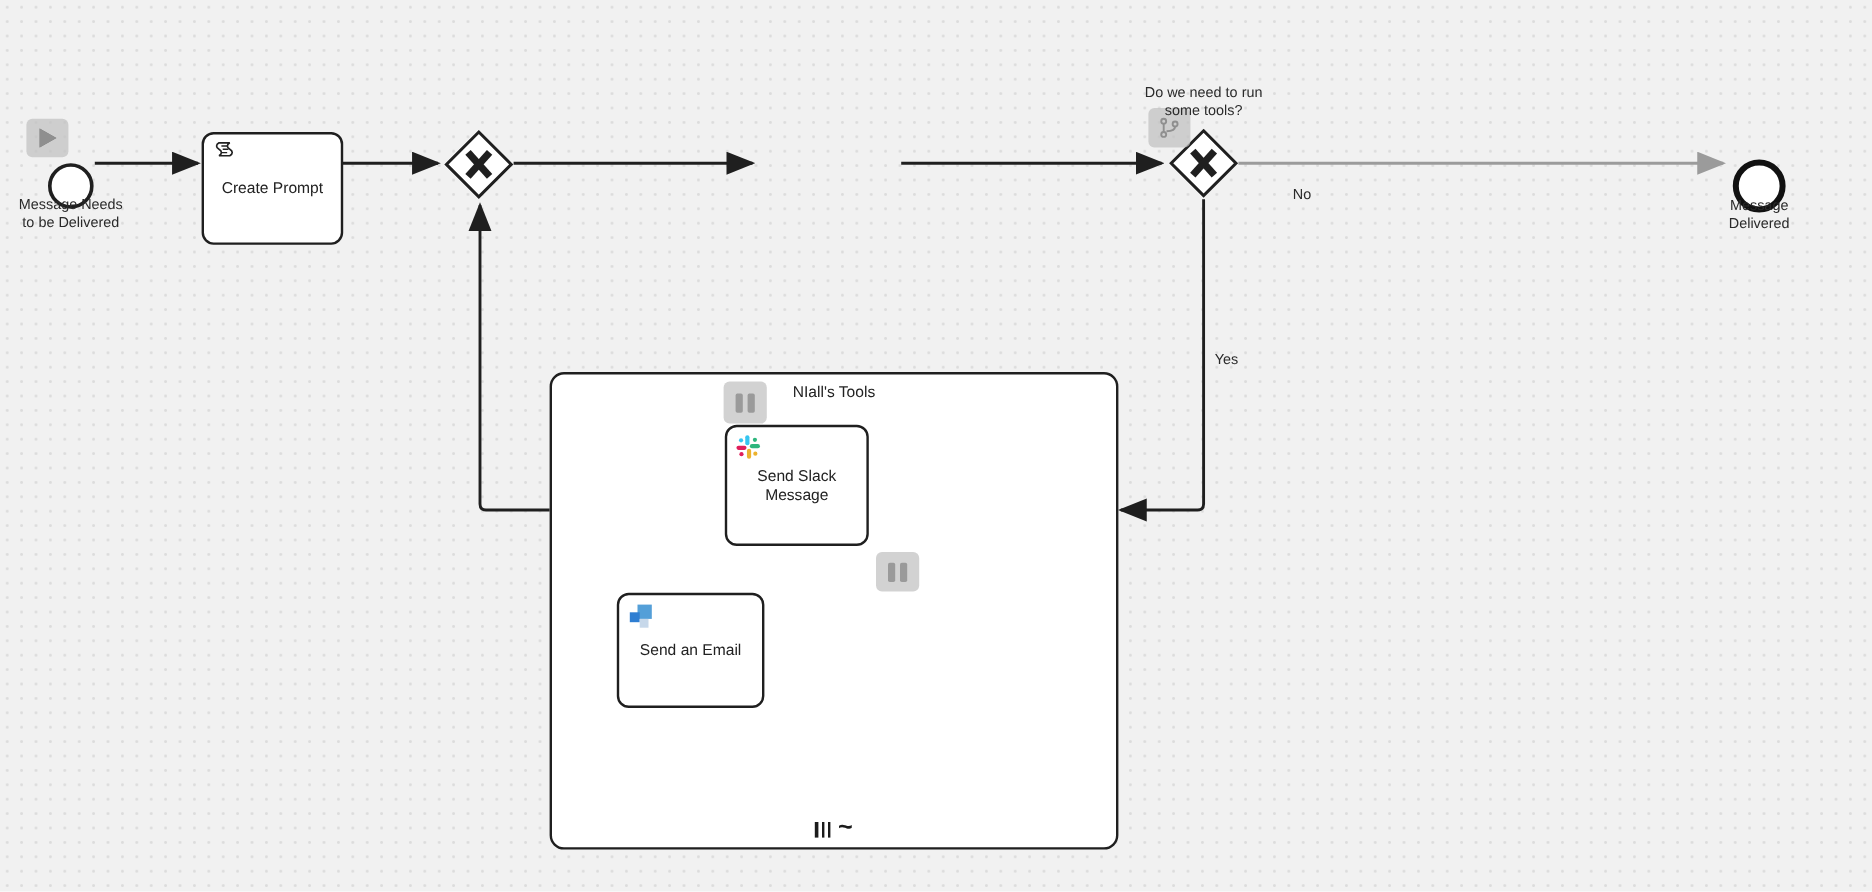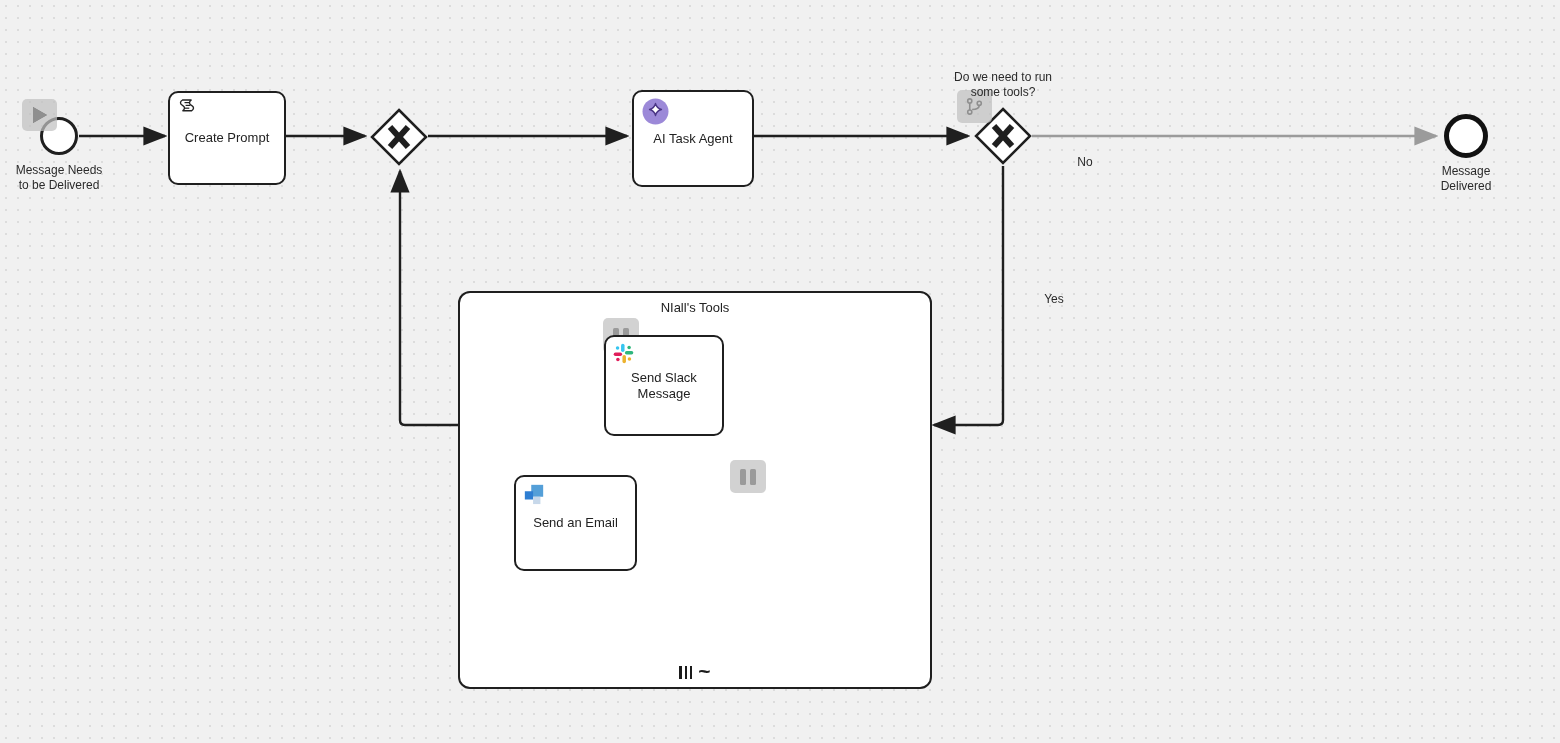--- a/index.html
+++ b/index.html
@@ -4,21 +4,21 @@
 <style>
   html,body{margin:0;padding:0;}
   body{font-family:"Liberation Sans",sans-serif;color:#222;}
   .canvas{
     position:relative;width:1560px;height:743px;overflow:hidden;
     background-color:#f1f1f1;
     background-image:radial-gradient(#dcdcdc 1px, transparent 1.3px);
     background-size:12px 12px;
   }
   .layer{position:absolute;left:0;top:0;z-index:1;}
-  .shape{position:absolute;background:#fff;border:2px solid #1f1f1f;z-index:2;}
+  .shape{position:absolute;background:#fff;border:2px solid #1f1f1f;z-index:2;margin-top:19px;}
   .task{border-radius:10px;display:flex;align-items:center;justify-content:center;text-align:center;font-size:13px;line-height:16px;}
   .subprocess{border-radius:12px;border-width:2.5px;}
   .event{border-radius:50%;box-sizing:border-box;}
   .start{border-width:3px;}
   .end{border-width:5px;border-color:#111;}
   .lbl{position:absolute;z-index:4;font-size:12px;line-height:15px;text-align:center;white-space:pre-line;color:#2a2a2a;}
   .prelined{white-space:pre-line;}
   .badge{position:absolute;z-index:3;background:rgba(193,193,193,0.72);border-radius:5px;display:flex;align-items:center;justify-content:center;}
   .badge .bars{display:flex;gap:4px;}
   .badge .bars i{display:block;width:6px;height:16px;background:#9a9a9a;border-radius:1.5px;}
@@ -72,48 +72,41 @@
   </div>
 
   <svg class="gw" style="left:370px;top:108px;" width="58" height="58">
     <polygon points="29,2 56,29 29,56 2,29" fill="#fff" stroke="#1f1f1f" stroke-width="2.5"></polygon>
     <g>
       <line x1="20" y1="19" x2="38" y2="39" stroke="#1f1f1f" stroke-width="6"></line>
       <line x1="38" y1="19" x2="20" y2="39" stroke="#1f1f1f" stroke-width="6"></line>
     </g>
   </svg>
 
-  <div class="shape task" style="left:632px;top:90px;width:118px;height:93px;">
-    <svg class="task-icon" style="left:8px;top:6px;" width="27" height="27" viewBox="0 0 27 27">
-      <circle cx="13.5" cy="13.5" r="13" fill="#9c89d8"></circle>
-      <path d="M13.5,5.5 C14.4,9.3 15.7,10.6 19.5,11.5 C15.7,12.4 14.4,13.7 13.5,17.5 C12.6,13.7 11.3,12.4 7.5,11.5 C11.3,10.6 12.6,9.3 13.5,5.5 Z" fill="#fff" stroke="#4a3585" stroke-width="1.3" stroke-linejoin="round"></path>
-    </svg>
-    <span>AI Task Agent</span>
-  </div>
 
   <div class="lbl" style="left:928px;top:70px;width:150px;text-align:center;">Do we need to run
 some tools?</div>
   <div class="badge" style="left:957px;top:90px;width:35px;height:33px;">
     <svg width="19" height="19" viewBox="0 0 24 24">
       <circle cx="6" cy="5" r="2.6" fill="none" stroke="#8f8f8f" stroke-width="2"></circle>
       <circle cx="6" cy="19" r="2.6" fill="none" stroke="#8f8f8f" stroke-width="2"></circle>
       <circle cx="18" cy="8" r="2.6" fill="none" stroke="#8f8f8f" stroke-width="2"></circle>
       <path d="M6,7.6 V16.4 M18,10.6 C18,14 14,15.5 9,15.7" fill="none" stroke="#8f8f8f" stroke-width="2"></path>
     </svg>
   </div>
   <svg class="gw" style="left:974px;top:107px;" width="58" height="58">
     <polygon points="29,2 56,29 29,56 2,29" fill="#fff" stroke="#1f1f1f" stroke-width="2.5"></polygon>
     <g>
       <line x1="20" y1="19" x2="38" y2="39" stroke="#1f1f1f" stroke-width="6"></line>
       <line x1="38" y1="19" x2="20" y2="39" stroke="#1f1f1f" stroke-width="6"></line>
     </g>
   </svg>
 
   <div class="lbl" style="left:1070px;top:115px;width:30px;margin-top:40px;">No</div>
-  <div class="lbl" style="left:1005px;top:292px;width:34px;margin-left:32px;">Yes</div>
+  <div class="lbl" style="left:1005px;top:292px;width:34px;">Yes</div>
 
   <div class="shape event end" style="left:1444px;top:114px;width:44px;height:44px;"></div>
   <div class="lbl" style="left:1426px;top:164px;width:80px;">Message
 Delivered</div>
 
   <div class="shape subprocess" style="left:458px;top:291px;width:470px;height:394px;z-index:2;">
     <div class="sp-title">NIall's Tools</div>
     <div class="sp-markers">
       <span class="bars">
           <i></i>

